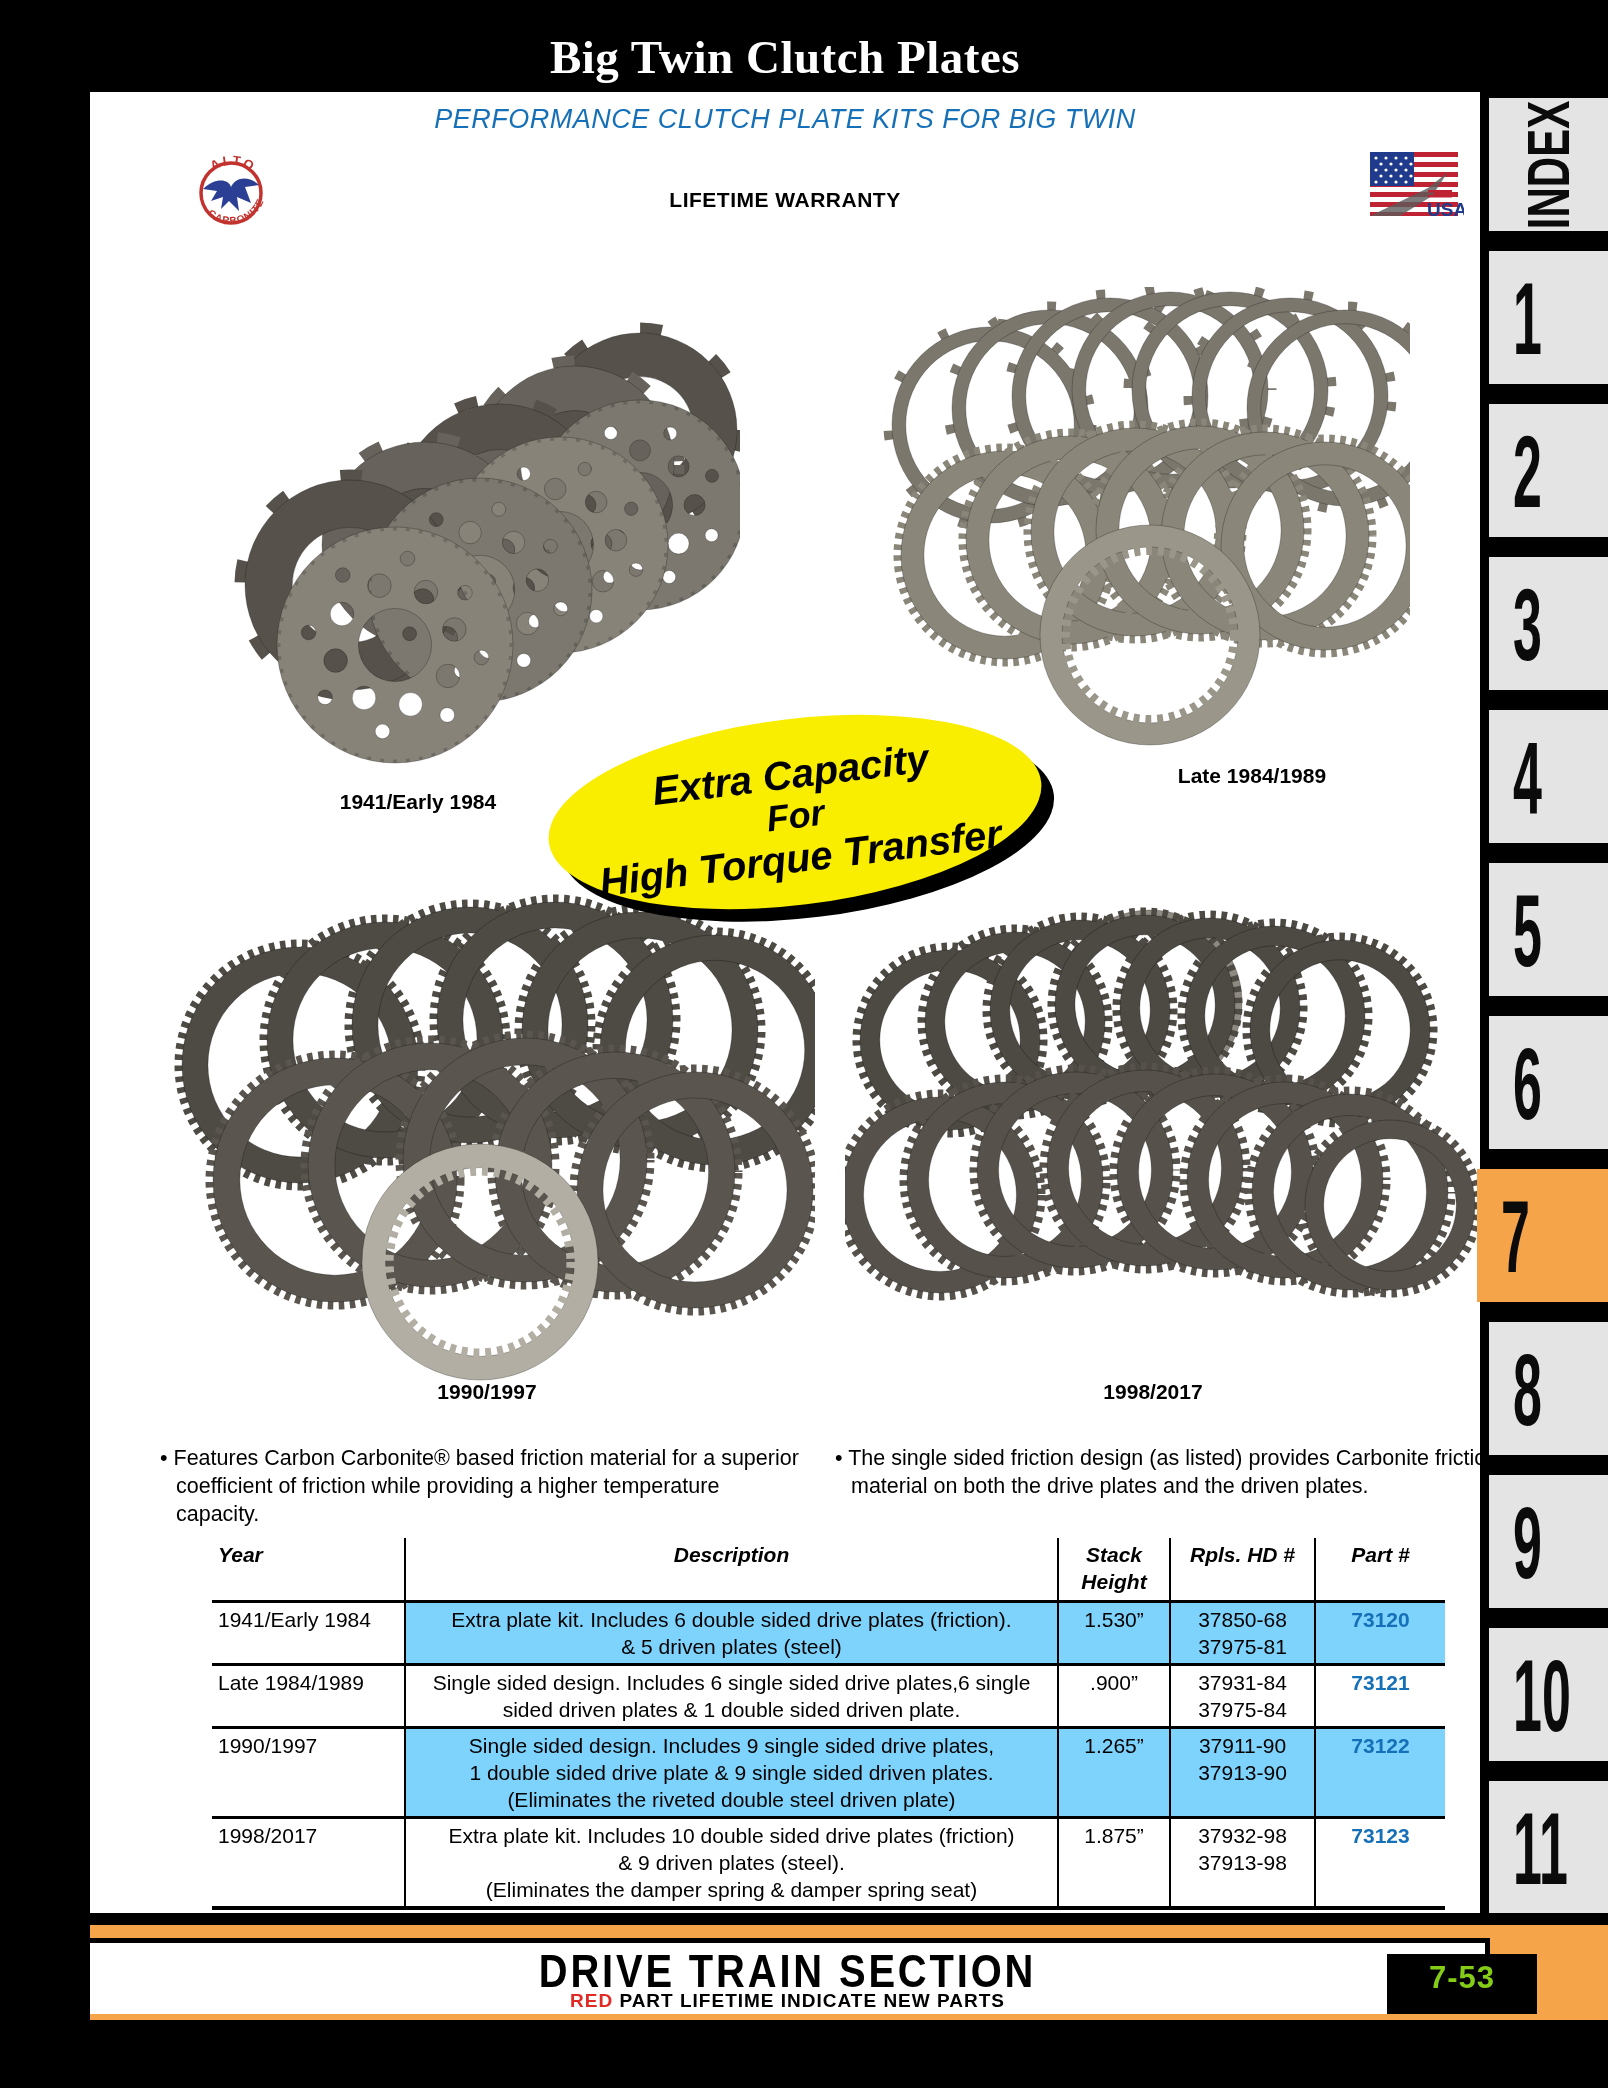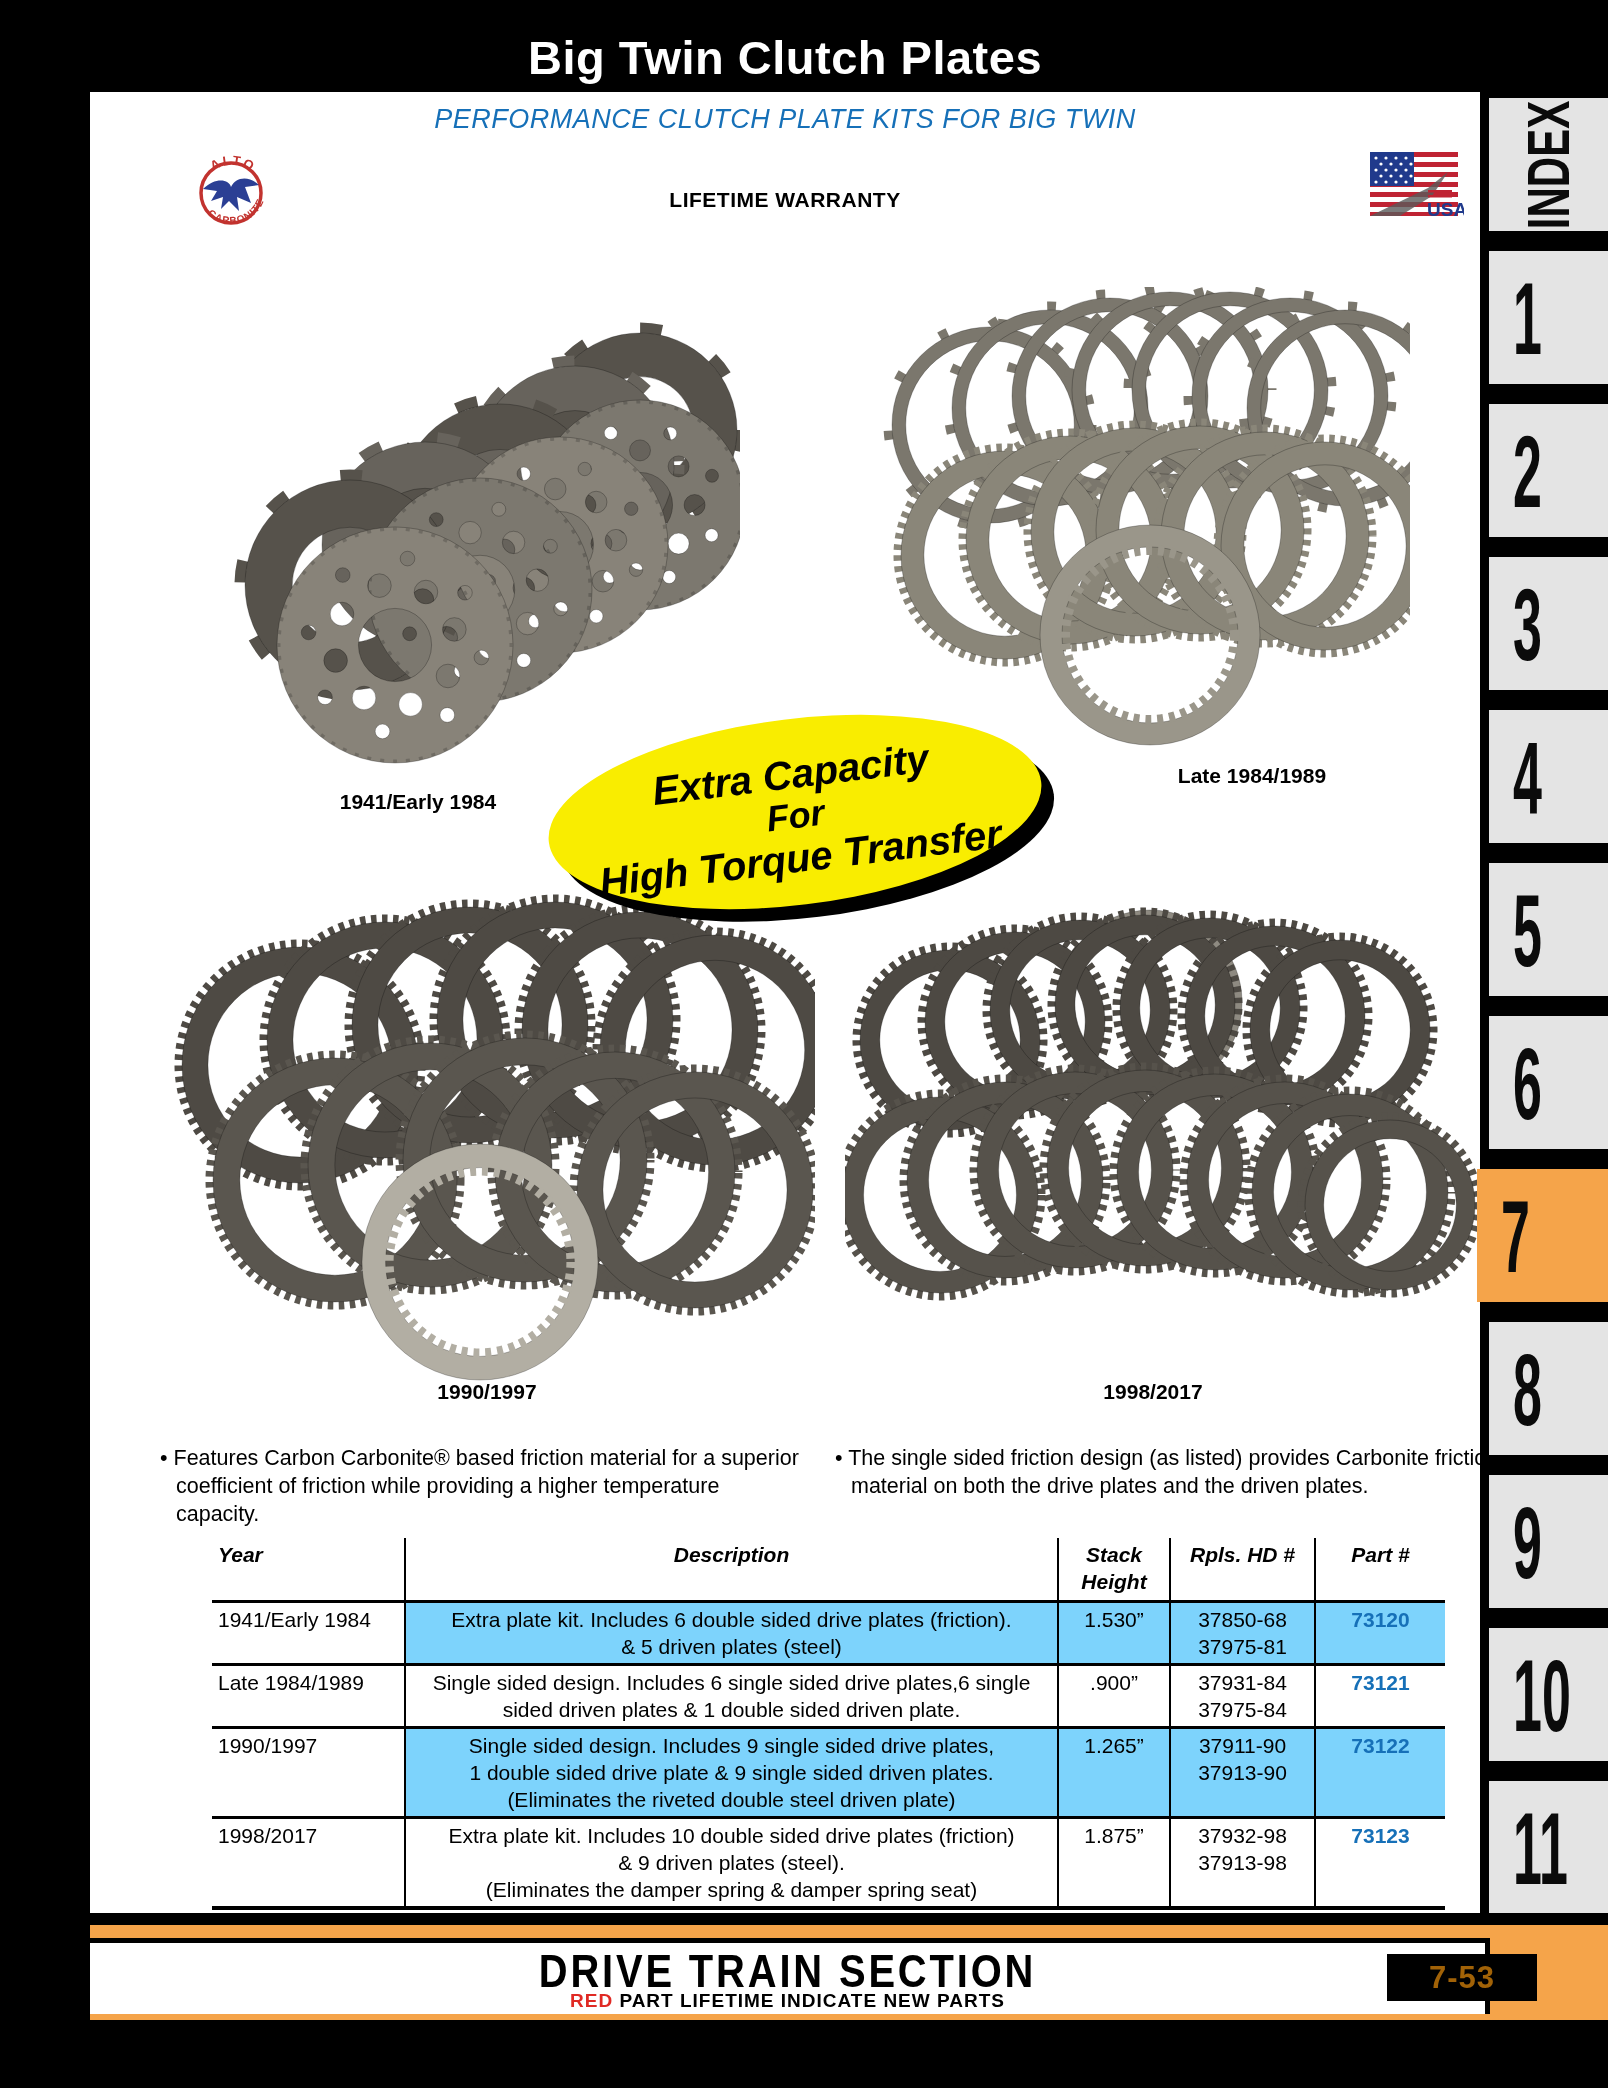--- a/index.html
+++ b/index.html
@@ -1,20 +1,20 @@
 <!DOCTYPE html>
 <html><head>
 <meta charset="utf-8">
 <style>
   html,body{margin:0;padding:0;background:#222;}
   .page{position:relative;width:1608px;height:2088px;background:#000;overflow:hidden;
         font-family:"Liberation Sans",sans-serif;}
   
   .main-title{position:absolute;left:90px;top:30px;width:1390px;text-align:center;
-      color:#fff;font-family:Liberation Sans, sans-serif;font-weight:bold;font-size:47px;letter-spacing:.5px;}
+      color:#fff;font-family:Liberation Serif, serif;font-weight:bold;font-size:47px;letter-spacing:.5px;}
   
   .content{position:absolute;left:90px;top:92px;width:1390px;height:1821px;background:#fff;overflow:hidden;}
   .subtitle{position:absolute;left:0;top:12px;width:100%;text-align:center;
       color:#1670b8;font-size:27px;font-weight:normal;font-style:italic;letter-spacing:.5px;}
   .warranty{position:absolute;left:0;top:96px;width:100%;text-align:center;
       color:#000;font-size:21px;font-weight:bold;letter-spacing:.5px;}
   .caption{position:absolute;width:340px;text-align:center;font-size:21px;font-weight:bold;color:#000;}
   .img-block{position:absolute;}
   
   .bullet{position:absolute;font-size:21.5px;line-height:28px;color:#000;padding-left:16px;text-indent:-16px;}
@@ -38,22 +38,22 @@
       font-size:40px;font-weight:bold;color:#0b0b0b;letter-spacing:0px;}
   
   .footer-rule{position:absolute;left:90px;top:1913px;width:1518px;height:12px;background:#000;}
   .footer-orange{position:absolute;left:90px;top:1925px;width:1518px;height:95px;background:#f5a44a;}
   .footer-white{position:absolute;left:90px;top:1938px;width:1400px;height:76px;background:#fff;
       border-top:5px solid #000;border-right:5px solid #000;box-sizing:border-box;text-align:center;}
   .footer-title{margin-top:1px;font-size:42px;font-weight:bold;letter-spacing:3px;color:#000;
       transform:scale(.95,1.12);transform-origin:center top;}
   .footer-note{font-size:19px;font-weight:bold;letter-spacing:1px;color:#000;margin-top:-2px;}
   .footer-note .red{color:#e02a24;}
-  .page-num{position:absolute;left:1387px;top:1954px;width:150px;height:47px;background:#000;
-      color:#a16207;font-size:31px;font-weight:bold;text-align:center;line-height:47px;letter-spacing:1px;}
+  .page-num{position:absolute;left:1387px;top:1954px;width:150px;height:60px;background:#000;
+      color:#84cc16;font-size:31px;font-weight:bold;text-align:center;line-height:47px;letter-spacing:1px;}
   
   .oval-svg{position:absolute;}
   .oval-t1,.oval-t3{font:italic bold 40px "Liberation Sans",sans-serif;}
   .oval-t2{font:italic bold 36px "Liberation Sans",sans-serif;}
   svg text{user-select:none;}
 </style>
 </head>
 <body>
 
 <div class="page">

